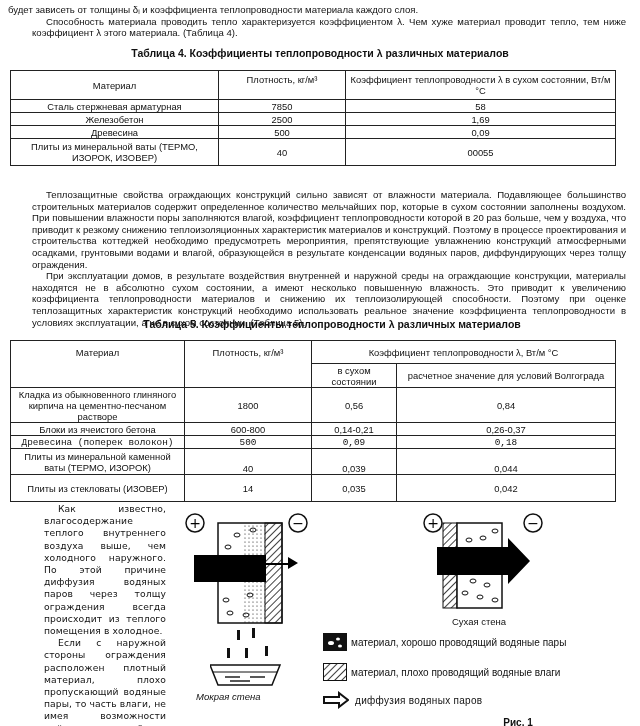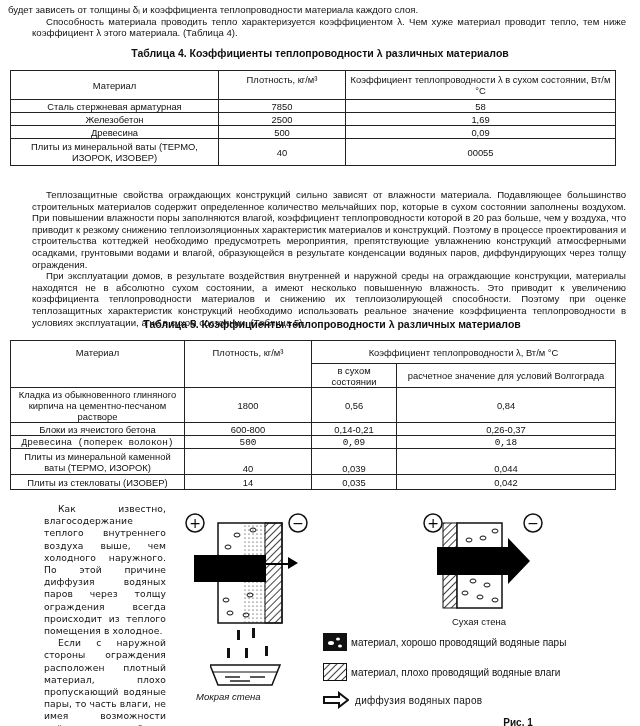--- a/index.html
+++ b/index.html
@@ -88,21 +88,21 @@
     <td>500</td>
     <td>0,09</td>
     <td>0,18</td>
   </tr>
   <tr style="height:26px;">
     <td>Плиты из минеральной каменной ваты (ТЕРМО, ИЗОРОК)</td>
     <td style="vertical-align:bottom;">40</td>
     <td style="vertical-align:bottom;">0,039</td>
     <td style="vertical-align:bottom;">0,044</td>
   </tr>
-  <tr style="height:15px;">
+  <tr style="height:27px;">
     <td>Плиты из стекловаты (ИЗОВЕР)</td>
     <td>14</td>
     <td>0,035</td>
     <td>0,042</td>
   </tr>
 </tbody>
   </table>
 
 <div class="abs col" style="left:20px; top:503px; width:146px;">
   <div class="ind">Как известно, влагосодержание теплого внутреннего воздуха выше, чем холодного наружного. По этой причине диффузия водяных паров через толщу ограждения всегда происходит из теплого помещения в холодное.</div>

